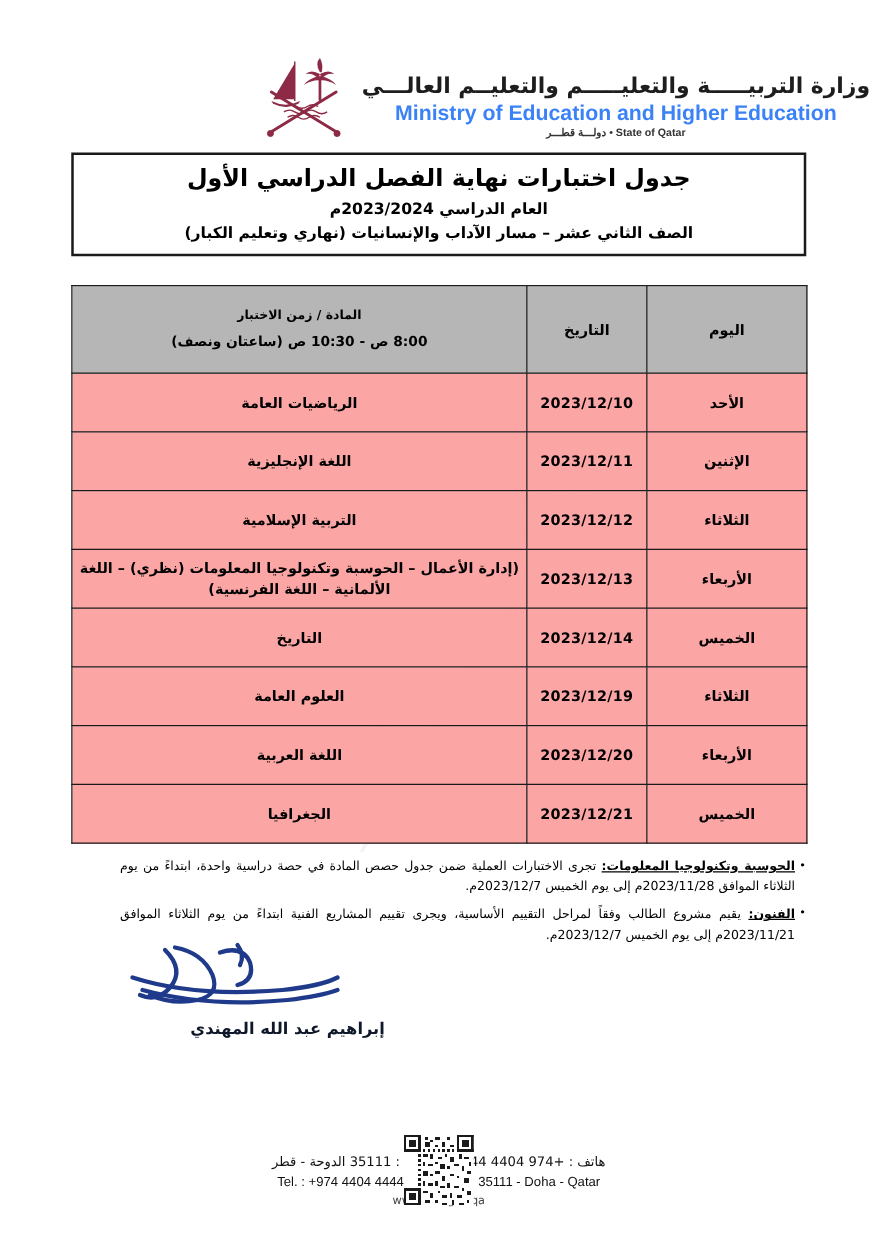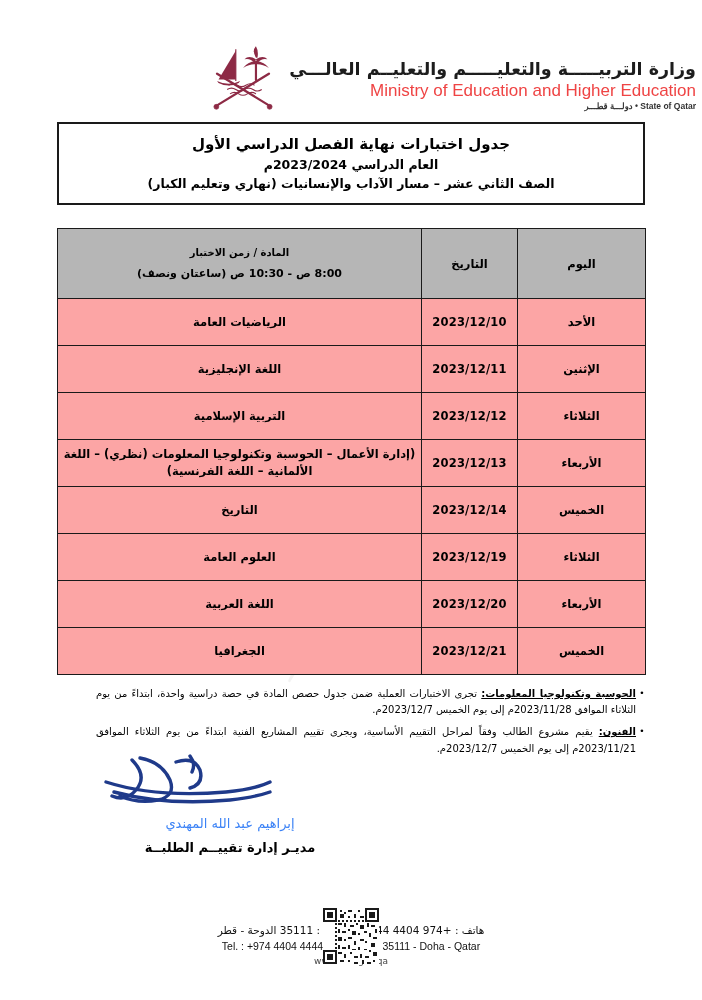--- a/index.html
+++ b/index.html
@@ -63,39 +63,39 @@
     box-sizing: border-box;
     z-index: 2;
   }
   .emblem {
     width: 72px;
     height: 74px;
     flex: 0 0 auto;
     margin-right: 10px;
   }
   .header-text {
-    text-align: right;
+    text-align: center;
     line-height: 1.12;
     margin-right: 6px;
     margin-top: 15px;
   }
   .ministry-ar {
     font-family: "DejaVu Sans", sans-serif;
     font-size: 17.5px;
     font-weight: 700;
     color: #1d1d1d;
     letter-spacing: 0.5px;
     direction: rtl;
     white-space: nowrap;
   }
   .ministry-en {
     font-family: "Liberation Sans", sans-serif;
     font-size: 17px;
-    font-weight: 400;
-    color: #ef4444;
+    font-weight: 700;
+    color: #3b82f6;
     direction: ltr;
     white-space: nowrap;
     margin-top: 1px;
   }
   .ministry-state {
     font-family: "Liberation Sans", sans-serif;
     font-size: 8.5px;
     font-weight: 600;
     color: #333;
     direction: ltr;
@@ -122,21 +122,21 @@
   .title-line {
     font-size: 12.5px;
     font-weight: 700;
     color: #000;
     text-align: center;
     direction: rtl;
     line-height: 1.15;
     padding: 2.5px 0;
     white-space: nowrap;
   }
-  .title-line.l1 { font-size: 15px; }
+  .title-line.l1 { font-size: 19px; }
 
   
   .sched-table {
     position: absolute;
     left: 57px;
     top: 228px;
     width: 588px;
     border-collapse: collapse;
     table-layout: fixed;
     z-index: 2;
@@ -219,22 +219,22 @@
     text-align: center;
     direction: rtl;
   }
   .signature-mark {
     height: 62px;
     width: 100%;
     position: relative;
   }
   .sig-name {
     font-size: 13px;
-    font-weight: 400;
-    color: #3b82f6;
+    font-weight: 700;
+    color: #0f172a;
     margin-top: 2px;
     letter-spacing: 0.3px;
   }
   .sig-title {
     font-size: 13px;
     font-weight: 700;
     color: #000;
     margin-top: 9px;
     letter-spacing: 1.2px;
   }
@@ -412,21 +412,20 @@
           <path d="M52 8 q16 16 4 30 q-10 12 -24 6"></path>
           <path d="M60 6 q22 4 30 22 q6 16 -12 20 q-20 4 -38 -4"></path>
           <path d="M96 10 q18 -6 24 8 q4 14 -10 18"></path>
           <path d="M26 30 q50 16 120 10 q30 -3 44 -10"></path>
           <path d="M34 40 q52 14 116 8 q26 -3 40 -8"></path>
           <path d="M110 4 q6 8 2 16"></path>
         </g>
       </svg>
     </div>
     <div class="sig-name">إبراهيم عبد الله المهندي</div>
-    <div class="sig-title">مديـر إدارة تقييــم الطلبــة</div>
   </div>
 
   <div class="footer">
     <div class="footer-rows">
       <div class="footer-line footer-ar">
         <span class="seg">هاتف : +974 4404 4444</span>
         <span class="seg">ص.ب : 35111  الدوحة - قطر</span>
       </div>
       <div class="footer-line footer-en">
         <span class="seg">Tel. : +974 4404 4444</span>

